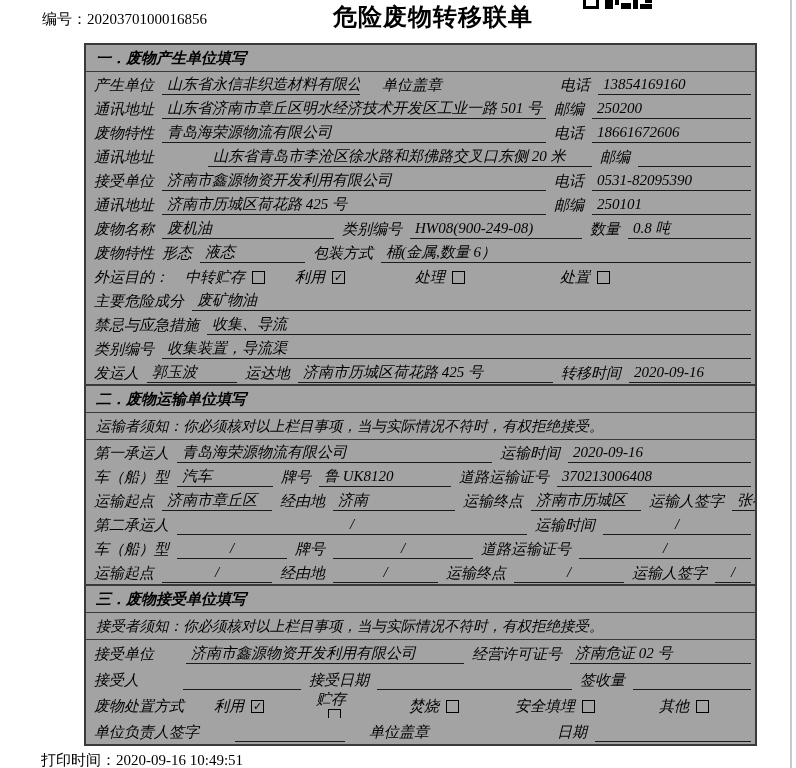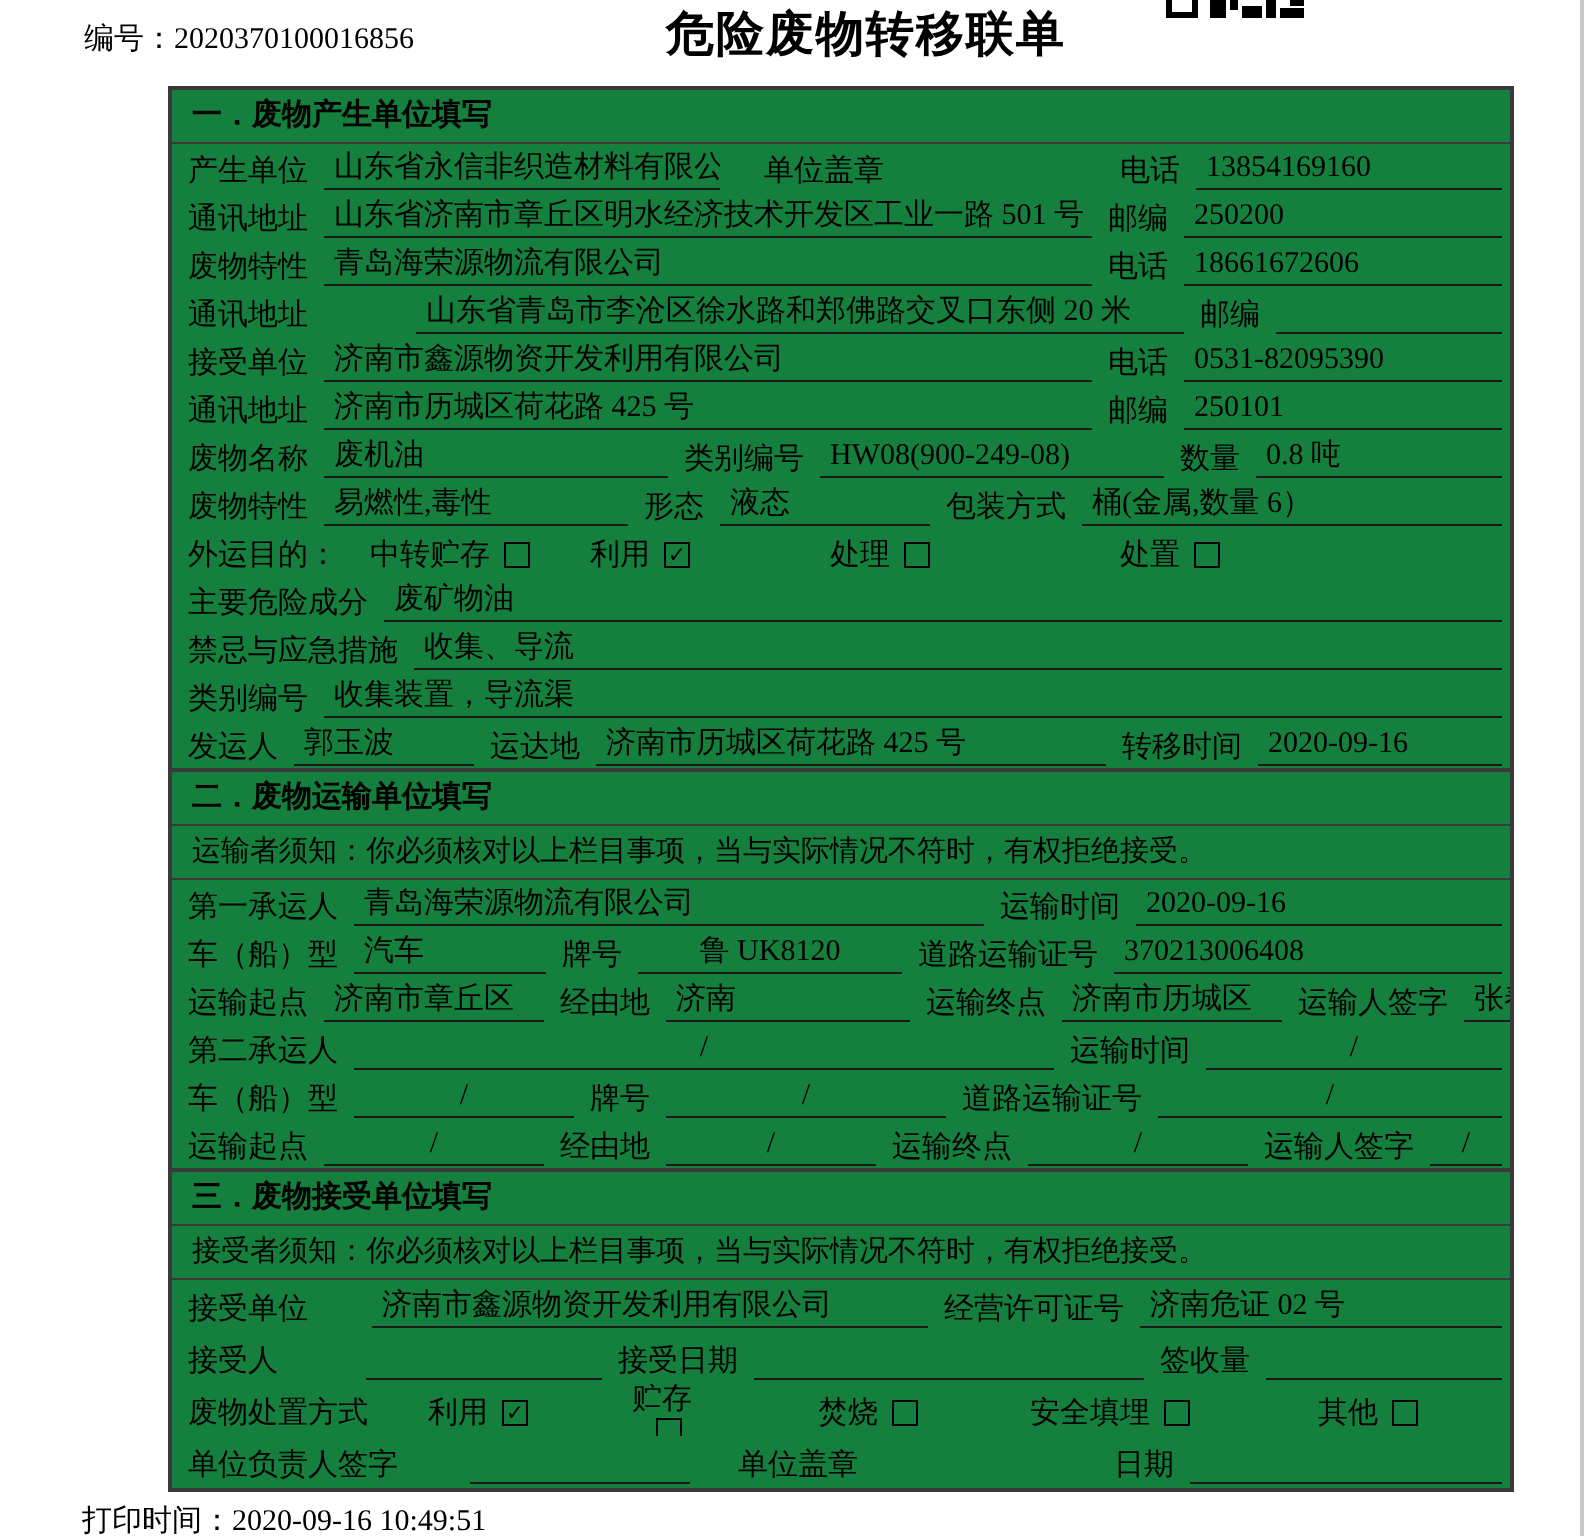--- a/index.html
+++ b/index.html
@@ -13,21 +13,21 @@
 
   
   .doc-header{position:absolute;left:0;top:0;width:100%;height:43px;}
   .doc-number{position:absolute;left:42px;top:10px;font-size:15px;white-space:nowrap;}
   .doc-title{position:absolute;left:70px;right:0;top:1px;margin:0;text-align:center;
     font-size:24px;font-weight:bold;letter-spacing:1px;}
   .qr-frag{position:absolute;left:583px;top:0;}
 
   
   #form{position:absolute;left:84px;top:43px;width:673px;box-sizing:border-box;
-    border:2px solid #3a3a3a;background:#15803d;}
+    border:2px solid #3a3a3a;background:#a3a3a3;font-style:italic;}
   .section + .section{border-top:2px solid #3a3a3a;}
   .sec-header{font-weight:bold;font-size:15px;line-height:19px;
     padding:4px 8px 3px 10px;border-bottom:1.5px solid #3a3a3a;white-space:nowrap;}
   .note-row{font-size:14.5px;line-height:19px;padding:4px 0 3px 10px;
     border-bottom:1.5px solid #3a3a3a;white-space:nowrap;}
 
   .row{display:flex;align-items:center;box-sizing:border-box;
     padding:2px 4px 0 8px;overflow:hidden;}
   .s1 .row{height:24px;}
   .s2 .row{height:24px;}
@@ -114,21 +114,20 @@
         <div class="row">
           <span class="lbl">废物名称</span>
           <span class="fld" style="flex: 0 0 162px;">废机油</span>
           <span class="lbl">类别编号</span>
           <span class="fld" style="flex: 0 0 162px;">HW08(900-249-08)</span>
           <span class="lbl">数量</span>
           <span class="fld fill">0.8 吨</span>
         </div>
         <div class="row">
           <span class="lbl">废物特性</span>
-          <span class="fld" style="flex: 0 0 142px;">易燃性,毒性</span>
           <span class="lbl">形态</span>
           <span class="fld" style="flex: 0 0 95px;">液态</span>
           <span class="lbl">包装方式</span>
           <span class="fld fill">桶(金属,数量 6）</span>
         </div>
         <div class="row">
           <span class="lbl">外运目的：</span>
           <span class="chk" style="margin-left: 8px;">
             <span class="chk-lbl">中转贮存</span>
             <span class="chk-box"></span>
@@ -173,21 +172,21 @@
         <div class="row">
           <span class="lbl">第一承运人</span>
           <span class="fld" style="flex: 0 0 305px;">青岛海荣源物流有限公司</span>
           <span class="lbl">运输时间</span>
           <span class="fld fill">2020-09-16</span>
         </div>
         <div class="row">
           <span class="lbl">车（船）型</span>
           <span class="fld" style="flex: 0 0 86px;">汽车</span>
           <span class="lbl">牌号</span>
-          <span class="fld" style="flex: 0 0 122px; text-align: center;">鲁 UK8120</span>
+          <span class="fld" style="flex: 0 0 122px;">鲁 UK8120</span>
           <span class="lbl">道路运输证号</span>
           <span class="fld fill">370213006408</span>
         </div>
         <div class="row">
           <span class="lbl">运输起点</span>
           <span class="fld" style="flex: 0 0 100px;">济南市章丘区</span>
           <span class="lbl">经由地</span>
           <span class="fld" style="flex: 0 0 112px;">济南</span>
           <span class="lbl">运输终点</span>
           <span class="fld" style="flex: 0 0 100px;">济南市历城区</span>

